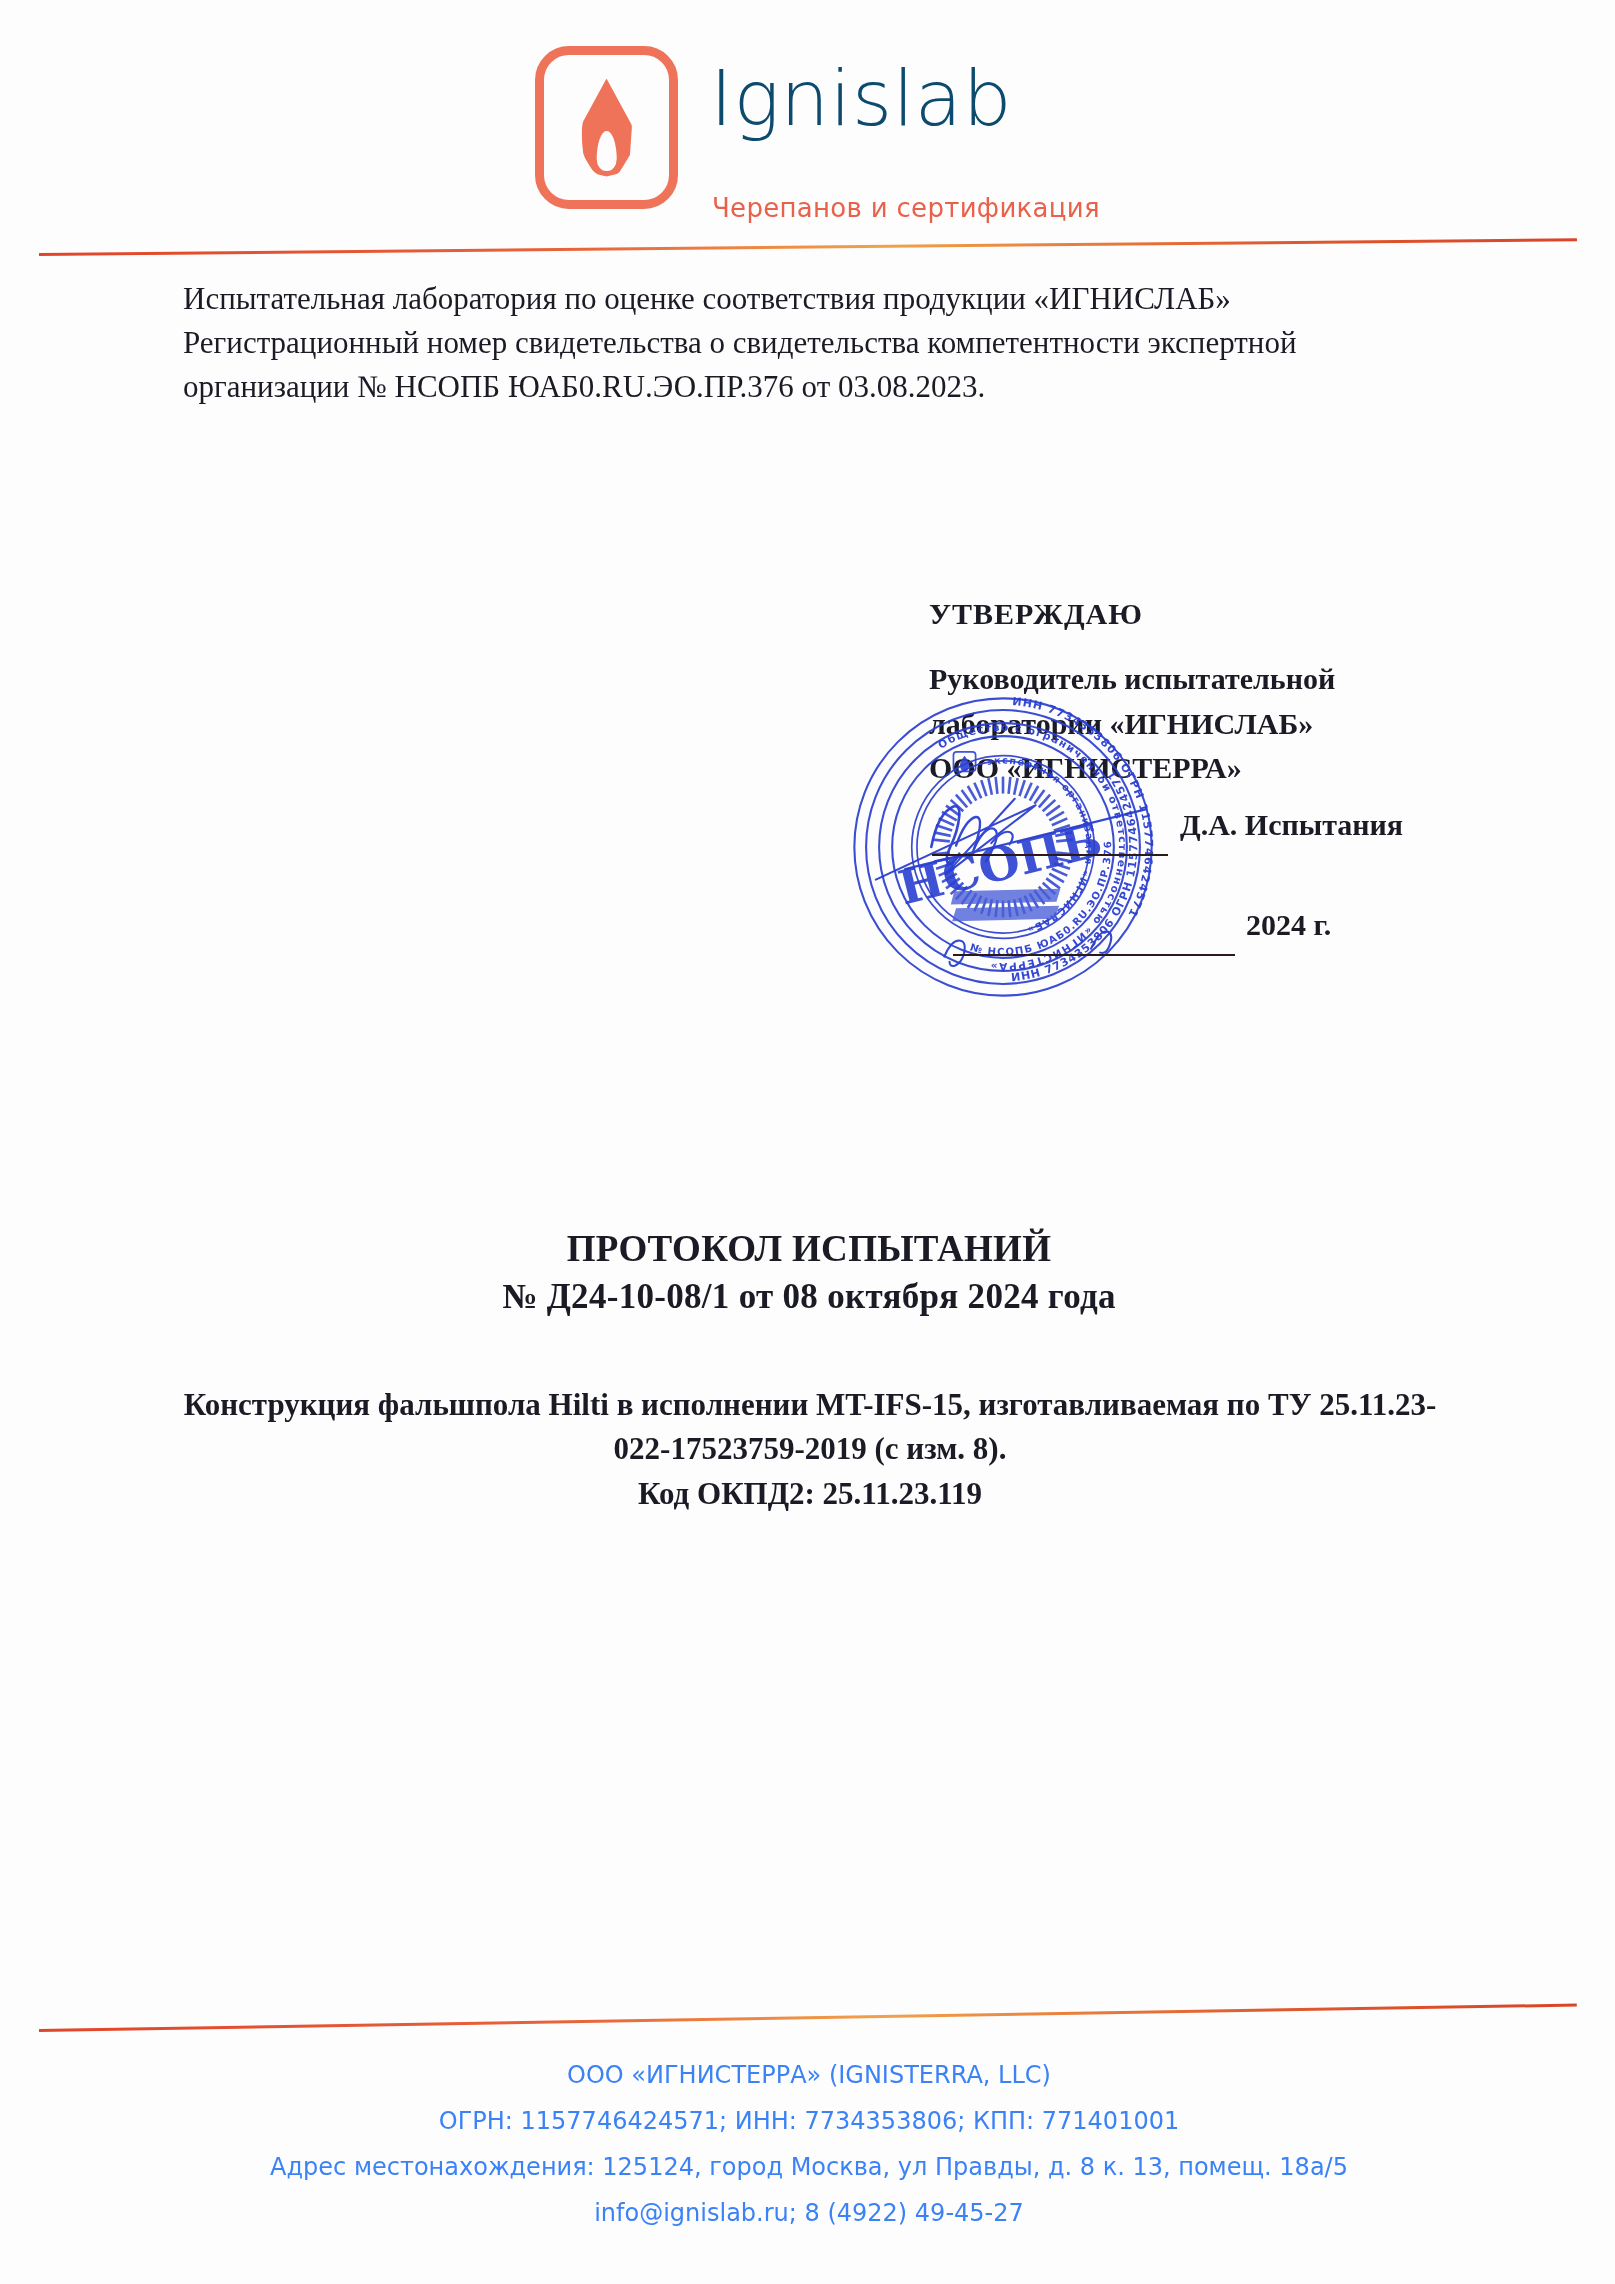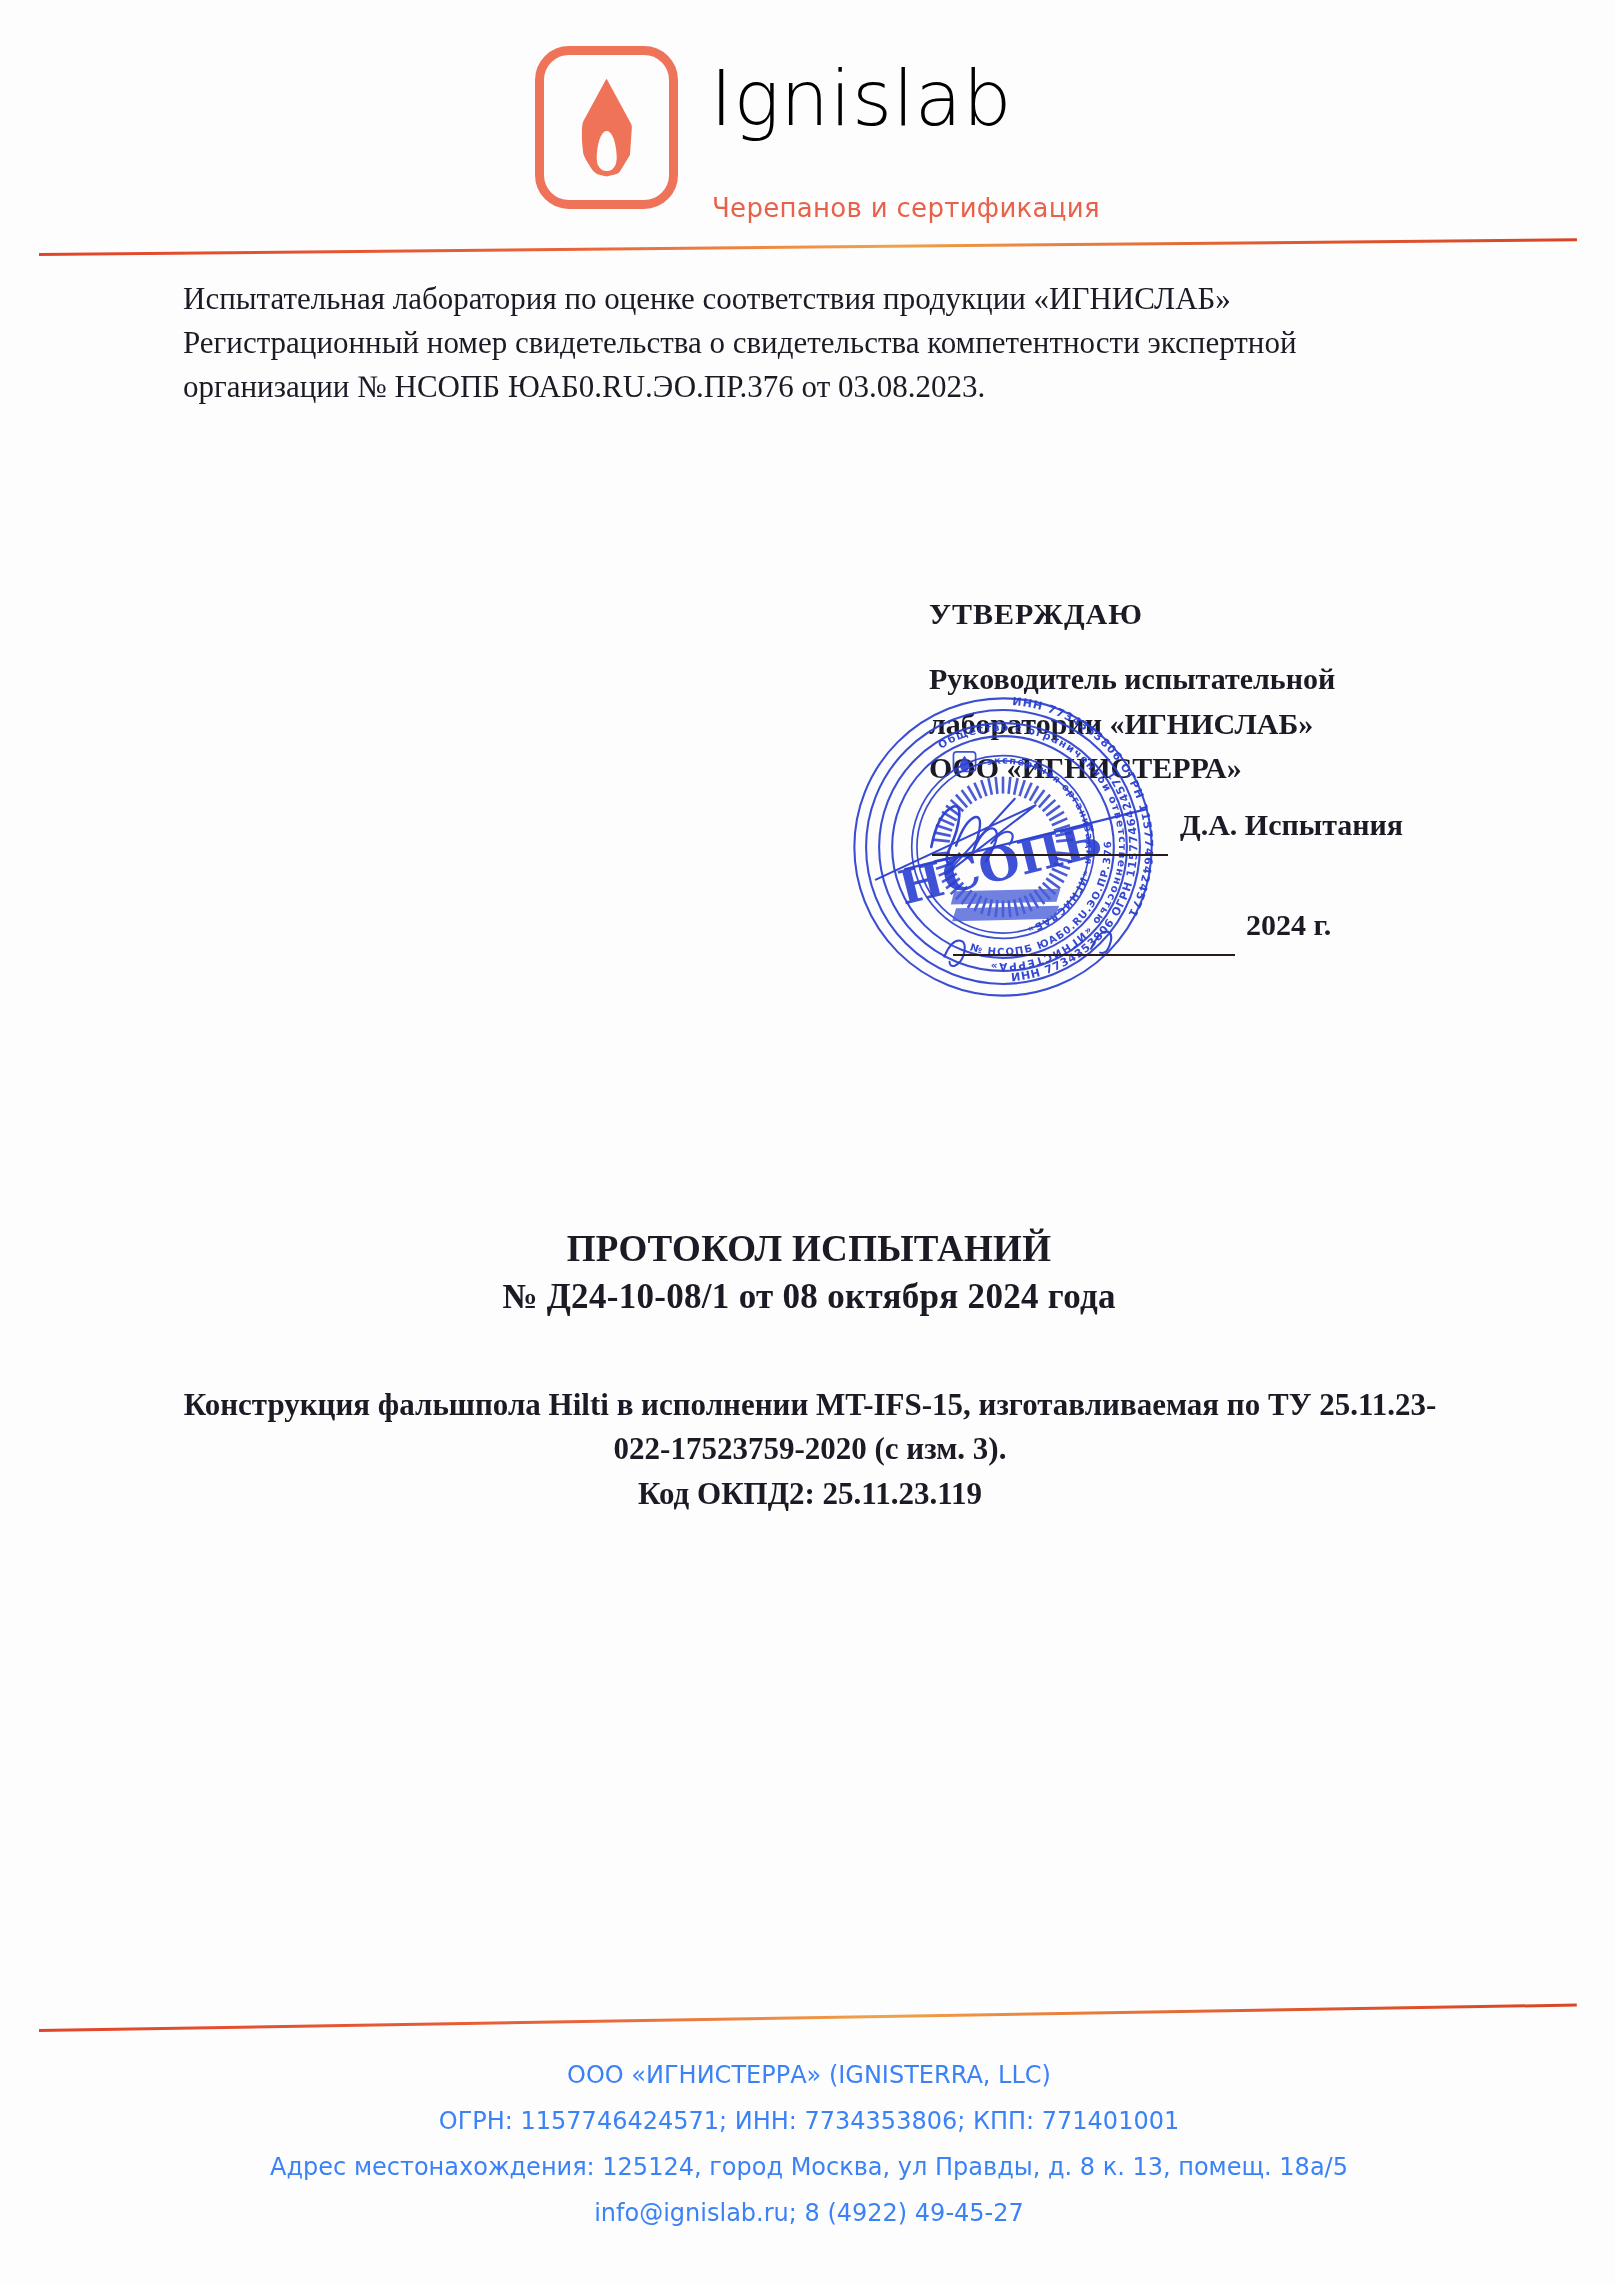--- a/index.html
+++ b/index.html
@@ -60,21 +60,21 @@
     background: #fdfdfd;
     border-radius: 50% 50% 48% 48% / 70% 70% 30% 30%;
   }
   .logo-word {
     position: absolute;
     left: 175px;
     top: 14.3px;
     font-family: "DejaVu Sans", sans-serif;
     font-size: 77px;
     line-height: 1;
-    color: #000000;
+    color: #0c4a6e;
     letter-spacing: 0.7px;
     font-weight: 300;
   }
   .logo-tagline {
     position: absolute;
     left: 177px;
     top: 149px;
     font-family: "DejaVu Sans", sans-serif;
     font-size: 26px;
     line-height: 1;
@@ -505,21 +505,21 @@
     <div class="date-year">2024 г.</div>
   </div>
 
   <div class="doc-title">
     <div class="t1">ПРОТОКОЛ ИСПЫТАНИЙ</div>
     <div class="t2">№ Д24-10-08/1 от 08 октября 2024 года</div>
   </div>
 
   <div class="subject">
     <div class="s1">Конструкция фальшпола Hilti в исполнении MT-IFS-15, изготавливаемая по ТУ 25.11.23-</div>
-    <div class="s2">022-17523759-2020 (с изм. 3).</div>
+    <div class="s2">022-17523759-2019 (с изм. 8).</div>
     <div class="s3">Код ОКПД2: 25.11.23.119</div>
   </div>
 
   <div class="rule rule-bottom"></div>
 
   <div class="footer">
     <div>ООО «ИГНИСТЕРРА» (IGNISTERRA, LLC)</div>
     <div>ОГРН: 1157746424571; ИНН: 7734353806; КПП: 771401001</div>
     <div>Адрес местонахождения: 125124, город Москва, ул Правды, д. 8 к. 13, помещ. 18а/5</div>
     <div>info@ignislab.ru; 8 (4922) 49-45-27</div>

